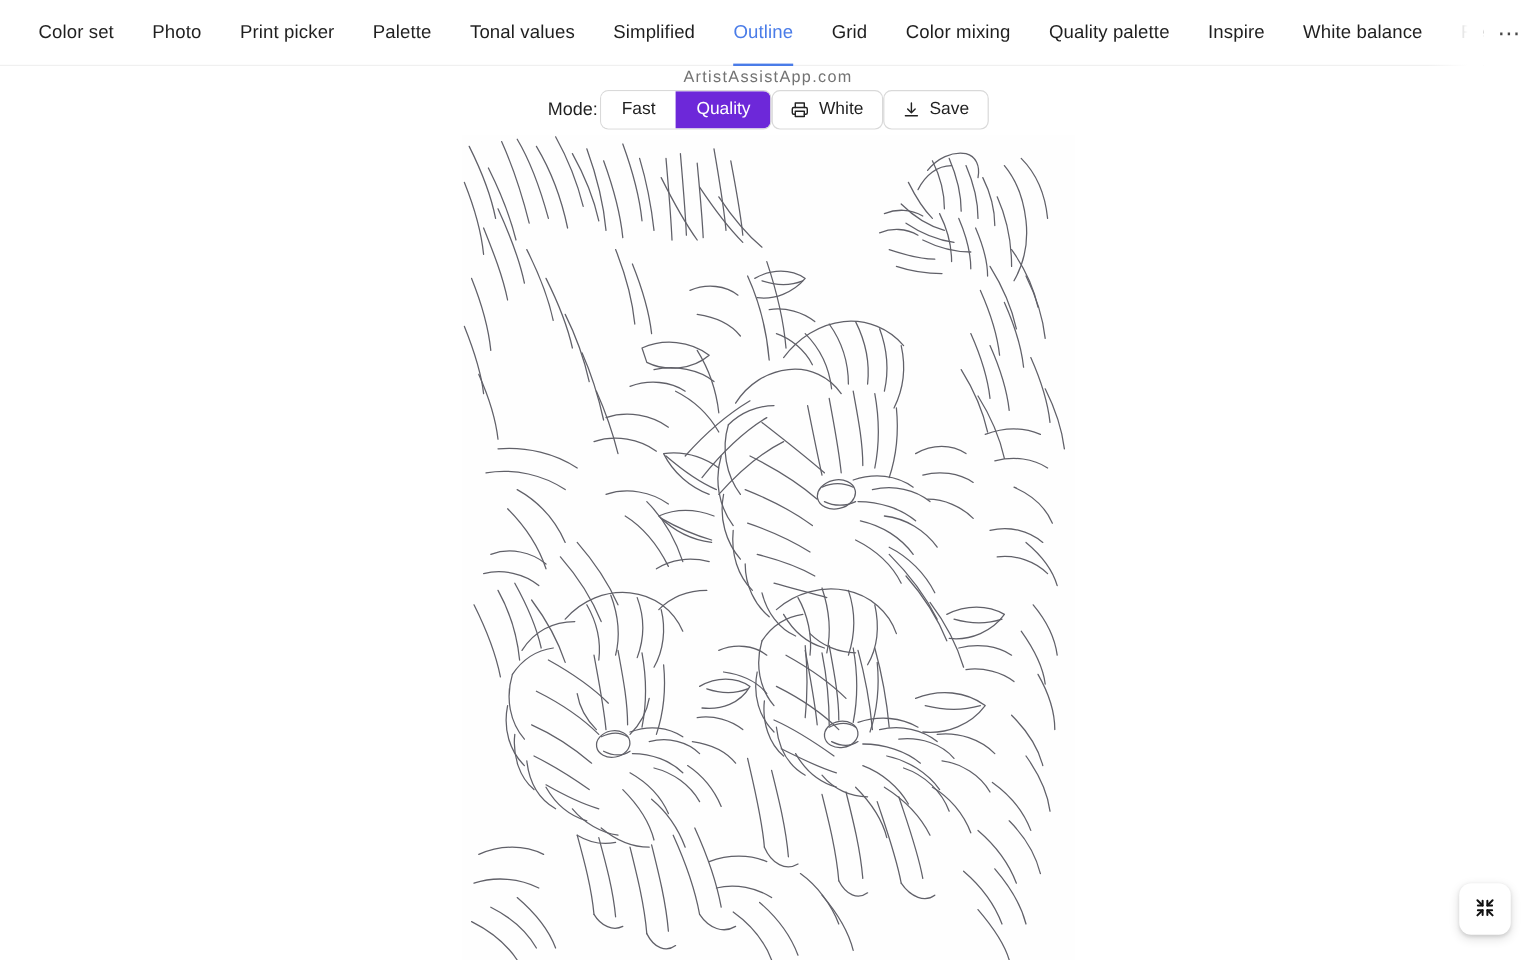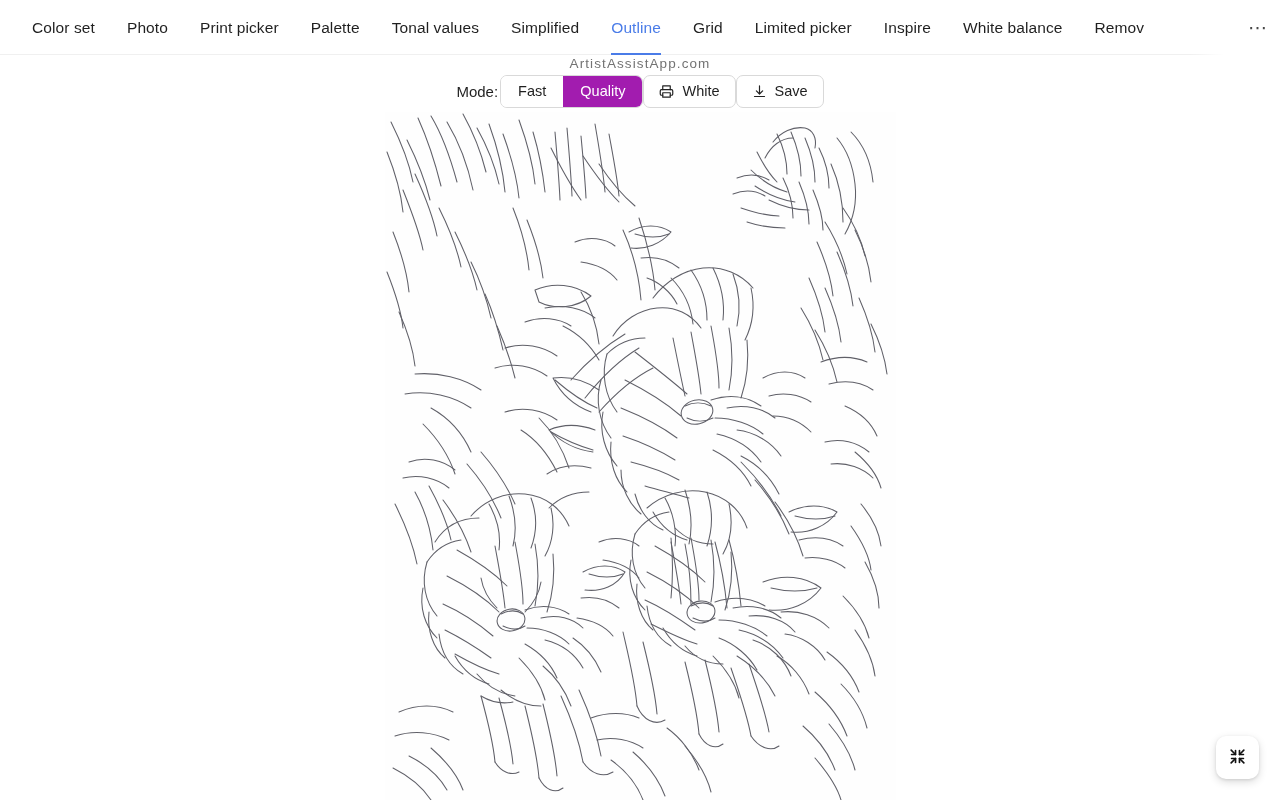--- a/index.html
+++ b/index.html
@@ -139,21 +139,21 @@
     justify-content: center;
     font-size: 14.5px;
     color: rgba(0,0,0,0.88);
     background: #ffffff;
     border: none;
     cursor: pointer;
     font-family: inherit;
     white-space: nowrap;
   }
   .seg-btn.selected {
-    background: #a21caf;
+    background: #6d28d9;
     color: #ffffff;
   }
 
   .tbtn {
     display: flex;
     align-items: center;
     justify-content: center;
     gap: 8px;
     height: 33px;
     padding: 0 15px;
@@ -234,21 +234,24 @@
       <div class="tab">
         <span>Simplified</span>
       </div>
       <div class="tab active">
         <span>Outline</span>
       </div>
       <div class="tab">
         <span>Grid</span>
       </div>
       <div class="tab">
-        <span>Limited picker</span>
+        <span>Color mixing</span>
+      </div>
+      <div class="tab">
+        <span>Quality palette</span>
       </div>
       <div class="tab">
         <span>Inspire</span>
       </div>
       <div class="tab">
         <span>White balance</span>
       </div>
       <div class="tab">
         <span>Remov</span>
       </div>

